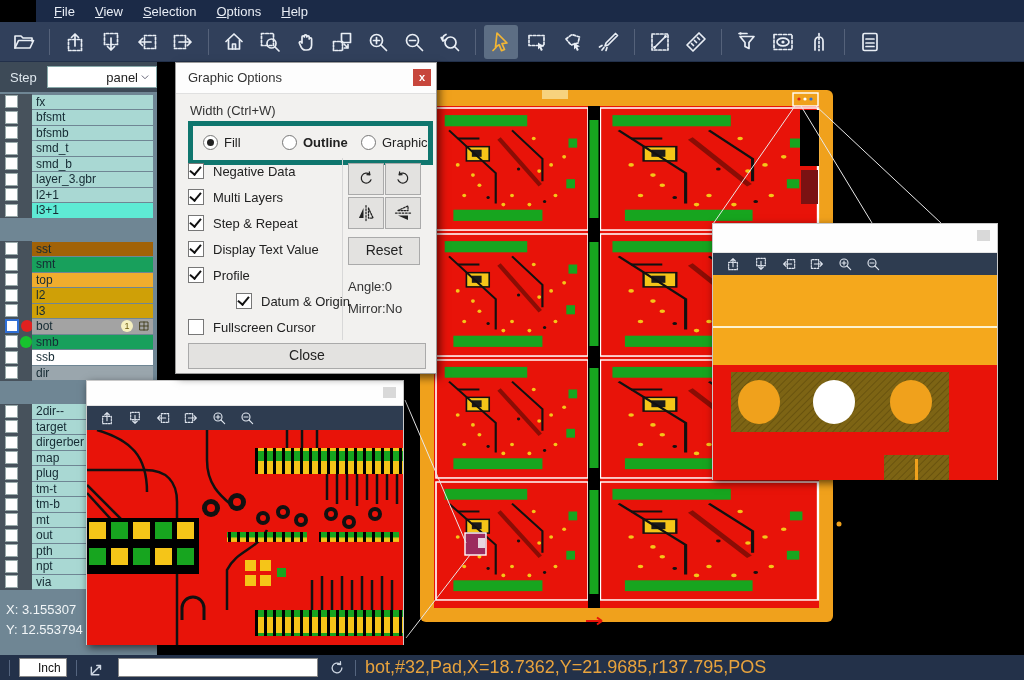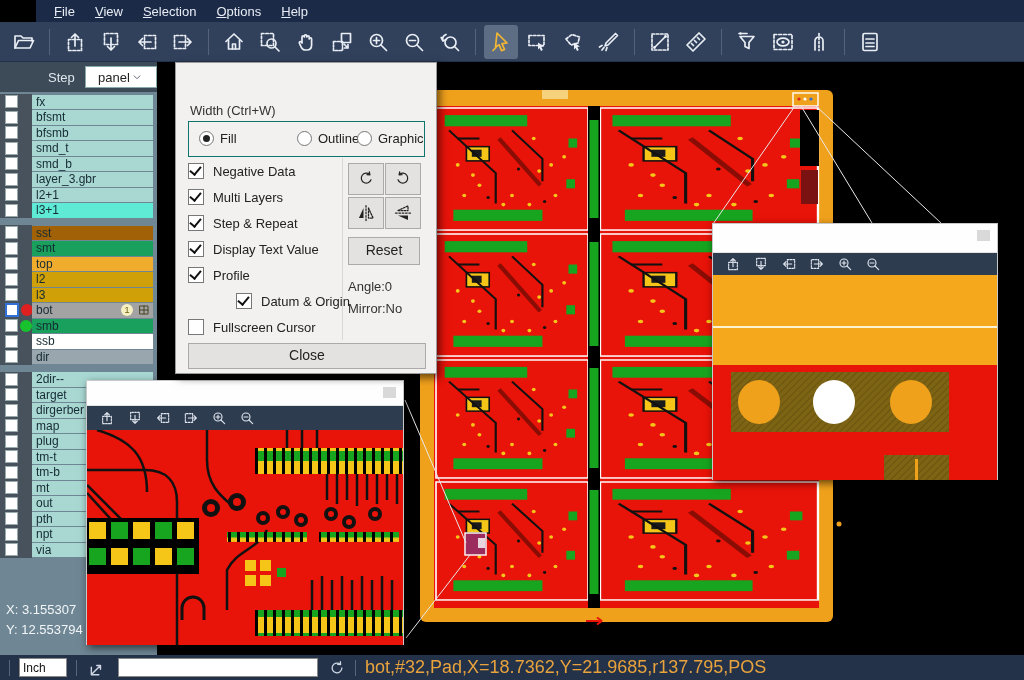--- a/index.html
+++ b/index.html
@@ -16,46 +16,46 @@
   
   #toolbar{left:0;top:22px;width:1024px;height:40px;background:#31405b;display:flex;align-items:center;padding-left:6px;box-sizing:border-box;border-bottom:1px solid #22304a;}
   .tbtn{width:34px;height:34px;margin:0 1px;color:#e9eef5;display:flex;align-items:center;justify-content:center;border-radius:3px;}
   .tbtn .ic{width:24px;height:24px;}
   .tbtn.active{background:#5d6e84;color:#f2b635;}
   .tsep{width:1px;height:26px;background:#55627a;margin:0 7px;}
 
   
   #sidebar{left:0;top:62px;width:157px;height:593px;background:#6f8694;}
   #steprow{left:0;top:0;width:157px;height:30px;background:#3d4a57;display:flex;align-items:center;}
-  #steplabel{color:#dfe8ee;font-size:13px;padding:0 10px;margin-left:38px;}
-  #stepselect{width:116px;height:22px;background:#fff;border:1px solid #8aa;display:flex;align-items:center;justify-content:center;padding:0 4px;box-sizing:border-box;}
+  #steplabel{color:#dfe8ee;font-size:13px;padding:0 10px;}
+  #stepselect{width:116px;height:22px;background:#fff;border:1px solid #8aa;display:flex;align-items:center;justify-content:flex-end;padding:0 4px;box-sizing:border-box;}
   #stepselect .val{font-size:13px;color:#222;}
   #stepselect .chev{width:14px;height:14px;color:#667;}
   #layers{left:0;top:32px;width:157px;}
-  .layer-group{margin-bottom:7px;}
+  .layer-group{margin-bottom:23px;}
   .lrow{display:flex;height:15.5px;align-items:center;}
   .cbcell{width:32px;height:15.5px;background:#47525c;display:flex;align-items:center;flex:none;}
   .cb{width:11px;height:11px;background:#fff;border:1px solid #9aa;margin-left:5px;flex:none;}
   .cb.on{border:2px solid #2f6fd6;width:10px;height:10px;}
   .dot{width:12px;height:12px;border-radius:50%;margin-left:2px;flex:none;}
   .lbl{flex:1;height:14.5px;line-height:14.5px;color:#152a33;font-size:12px;padding-left:4px;margin-right:4px;position:relative;white-space:nowrap;overflow:hidden;}
   .badge{position:absolute;right:20px;top:1px;width:12px;height:12px;border-radius:50%;background:#f6f0c0;color:#6b5a10;font-size:9px;text-align:center;line-height:12px;}
   .gridic{position:absolute;right:3px;top:1px;width:12px;height:12px;color:#3a3410;}
   #coords{left:0;top:538px;width:157px;color:#f2f6f8;font-size:13px;line-height:20px;padding-left:6px;}
 
   
   #canvas{left:157px;top:62px;width:867px;height:593px;background:#000;}
 
   
   #dialog{left:175px;top:62px;width:260px;height:310px;background:#f2f1ef;border:1px solid #9b9b9b;box-shadow:3px 4px 8px rgba(0,0,0,.55);}
   #dlg-title{left:0;top:0;width:100%;height:30px;background:#fdfdfd;border-bottom:1px solid #e0e0e0;}
   #dlg-title .txt{position:absolute;left:12px;top:7px;font-size:13px;color:#333;}
   #dlg-close{right:5px;top:6px;width:18px;height:17px;background:#c7463c;color:#fff;text-align:center;line-height:16px;font-size:11px;font-weight:bold;}
   #dlg-width-label{left:14px;top:40px;font-size:13px;color:#333;}
-  #radio-box{left:12px;top:58px;width:235px;height:34px;border:1px solid #0f766e;}
+  #radio-box{left:12px;top:58px;width:235px;height:34px;border:5px solid #0f766e;}
   .radio-item{position:absolute;top:9px;display:flex;align-items:center;}
   .radio{width:13px;height:13px;border:1px solid #777;border-radius:50%;background:#fff;margin-right:6px;position:relative;flex:none;}
   .radio.sel:after{content:"";position:absolute;left:3px;top:3px;width:7px;height:7px;border-radius:50%;background:#222;}
   .radio-item .rlbl{font-size:13px;color:#222;}
   .dchk{position:absolute;left:12px;display:flex;align-items:center;height:16px;}
   .dcb{width:14px;height:14px;background:#fff;border:1px solid #777;margin-right:9px;position:relative;flex:none;}
   .dcb.on:after{content:"";position:absolute;left:3px;top:0px;width:5px;height:9px;border:solid #111;border-width:0 2px 2px 0;transform:rotate(40deg);}
   .dchk .clbl{font-size:13px;color:#222;}
   #dlg-right{left:166px;top:95px;width:87px;height:182px;border-left:1px solid #d8d8d8;}
   .xbtn{position:absolute;width:34px;height:30px;background:#e3e2e0;border:1px solid #aaa;color:#222;display:flex;align-items:center;justify-content:center;}
@@ -74,21 +74,21 @@
   #fwin1{left:86px;top:380px;width:318px;height:265px;}
   #fwin1 .fcontent{height:215px;}
   #fwin2{left:712px;top:223px;width:286px;height:257px;}
   #fwin2 .ftitle{height:28px;}
   #fwin2 .ftool{height:22px;}
   #fwin2 .fcontent{height:205px;}
 
   
   #statusbar{left:0;top:655px;width:1024px;height:25px;background:#233149;display:flex;align-items:center;}
   .ssep{width:1px;height:16px;background:#55657f;margin:0 9px;}
-  #unitbox{width:48px;height:19px;background:#fff;border:1px solid #888;display:flex;align-items:center;justify-content:space-between;padding:0 3px;box-sizing:border-box;gap:16px;}
+  #unitbox{width:48px;height:19px;background:#fff;border:1px solid #888;display:flex;align-items:center;justify-content:space-between;padding:0 18px;box-sizing:border-box;gap:16px;}
   #unitbox .val{font-size:12px;color:#111;}
   #unitbox .chev{width:12px;height:12px;color:#556;}
   #corner-ic{width:20px;height:20px;color:#cdd6e2;margin:0 2px;}
   #cmdinput{width:200px;height:19px;background:#fff;border:1px solid #888;margin-left:8px;font-size:12px;color:#111;padding:0 4px;box-sizing:border-box;}
   #refresh-ic{width:18px;height:18px;color:#cdd6e2;margin-left:10px;}
   #statustext{color:#e8a33d;font-size:18px;white-space:nowrap;}
 </style>
 </head>
 <body>
 
@@ -809,27 +809,31 @@
           <rect x="173" y="130" width="11" height="11"></rect>
         <rect x="158" y="145" width="11" height="11"></rect>
           <rect x="173" y="145" width="11" height="11"></rect>
       </g>
       <rect x="190" y="138" width="9" height="9" fill="#17a51f"></rect>
     </svg>
   </div>
 </div>
 
 <div id="dialog" class="abs">
+  <div id="dlg-title" class="abs">
+    <span class="txt">Graphic Options</span>
+    <div id="dlg-close" class="abs">x</div>
+  </div>
   <div id="dlg-width-label" class="abs">Width (Ctrl+W)</div>
   <div id="radio-box" class="abs">
       <div class="radio-item" style="left: 10px;">
         <span class="radio sel"></span>
         <span class="rlbl">Fill</span>
       </div>
-      <div class="radio-item" style="left: 108px;">
+      <div class="radio-item" style="left: 89px; font-weight: bold;">
         <span class="radio"></span>
         <span class="rlbl">Outline</span>
       </div>
       <div class="radio-item" style="left: 168px;">
         <span class="radio"></span>
         <span class="rlbl">Graphic</span>
       </div>
     </div>
   <div id="dlg-checks">
       <div class="dchk abs" style="top: 100px;">

